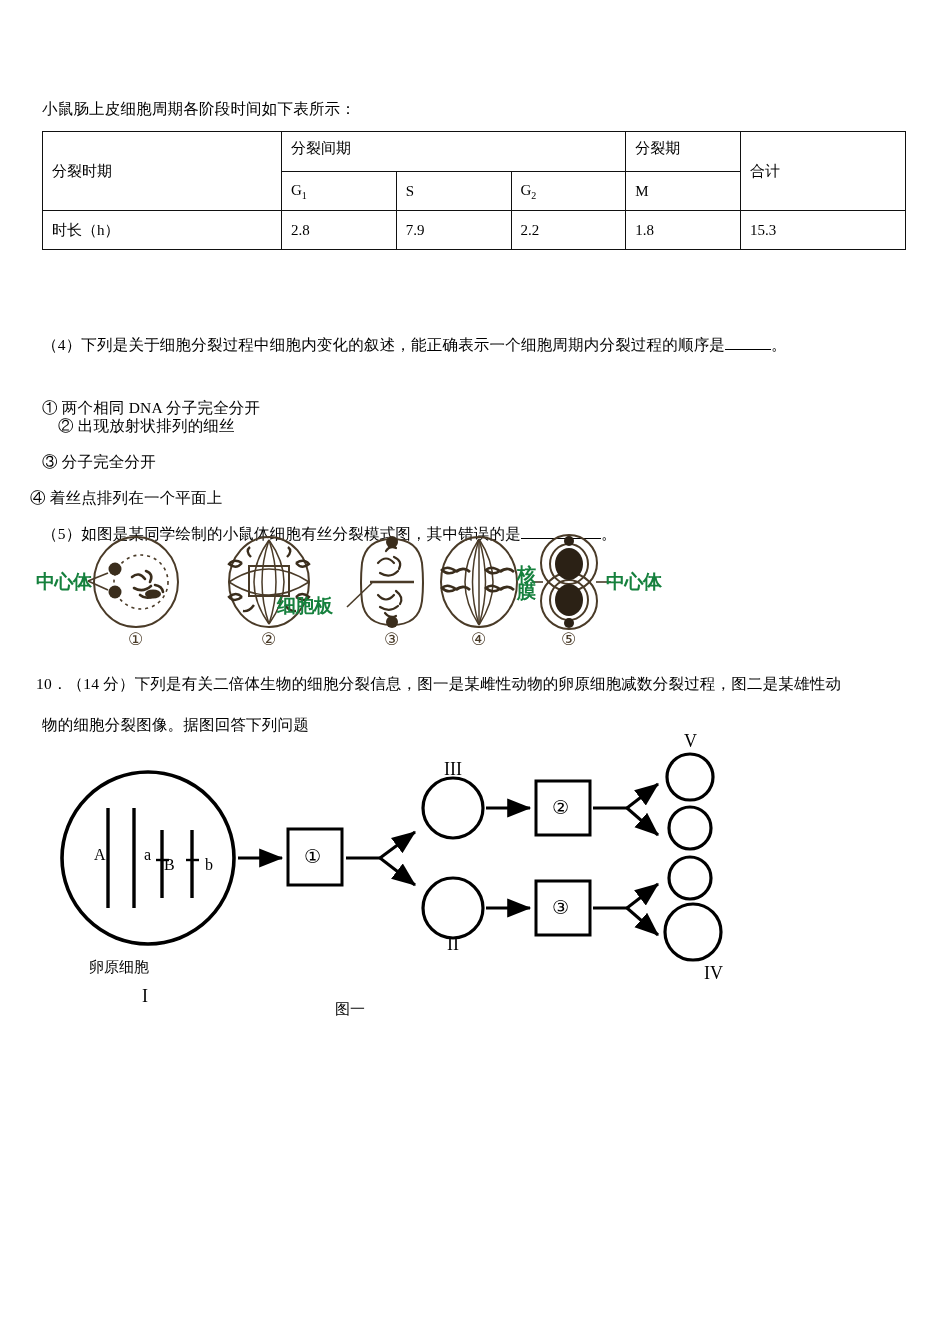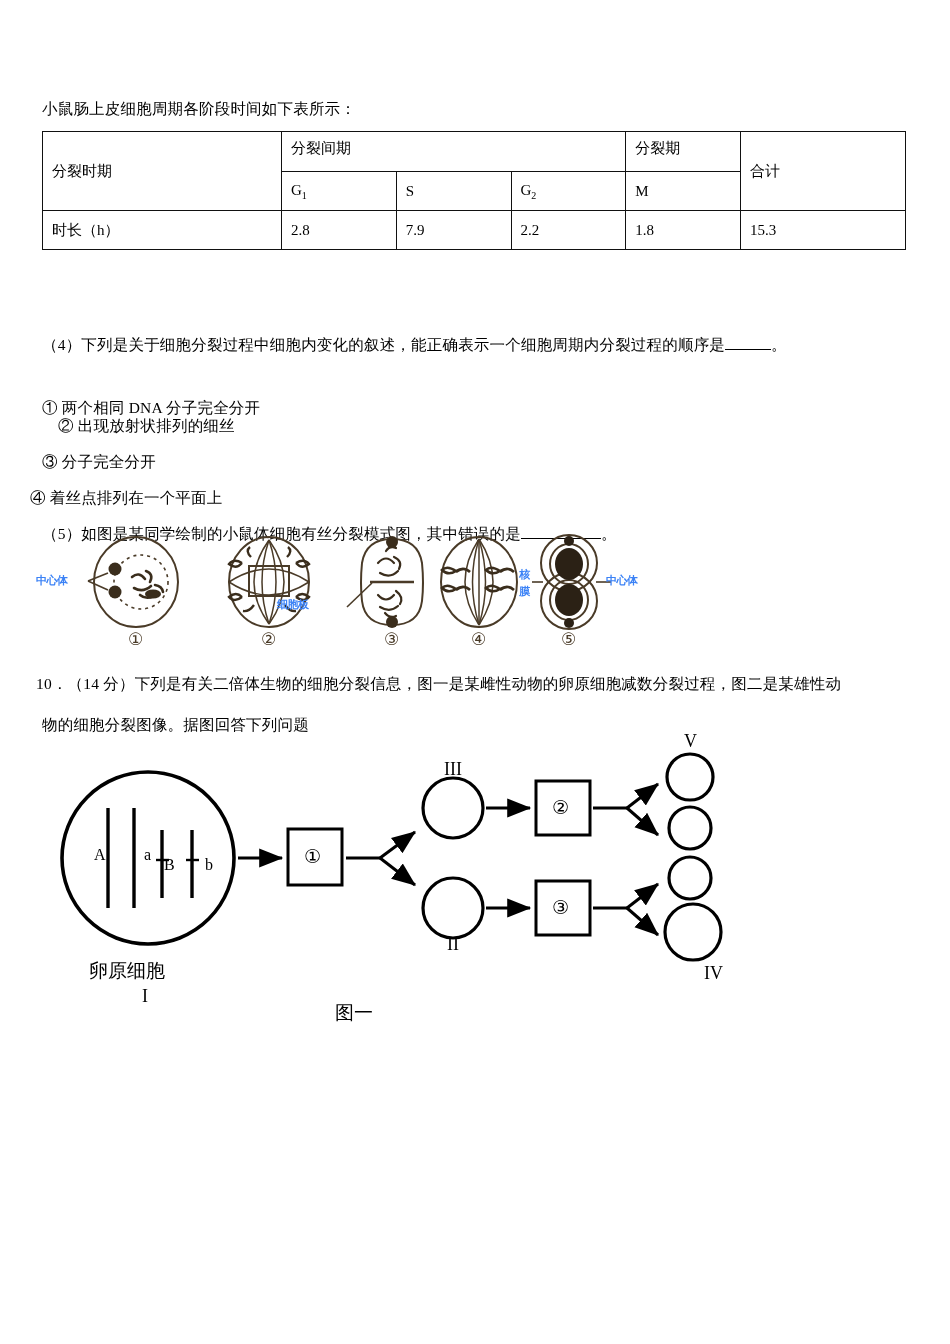--- a/index.html
+++ b/index.html
@@ -70,22 +70,22 @@
     position: absolute;
     left: 36px;
     top: 533px;
     width: 640px;
     height: 118px;
   }
   .mlabel {
     position: absolute;
     font-family: "DejaVu Serif", serif;
     font-weight: bold;
-    color: #3b82f6;
-    font-size: 11px;
+    color: #15803d;
+    font-size: 19px;
     line-height: 16px;
     letter-spacing: -0.5px;
     text-align: center;
   }
   .mnum {
     position: absolute;
     font-size: 17px;
     color: #4a3b28;
     font-family: "DejaVu Sans", sans-serif;
   }
@@ -93,21 +93,21 @@
   
   .fig1 {
     position: absolute;
     left: 30px;
     top: 745px;
     width: 800px;
     height: 300px;
   }
   .fig1 .cap {
     position: absolute;
-    font-size: 19px;
+    font-size: 15px;
   }
   .fig1 .rn {
     position: absolute;
     font-family: "Liberation Serif", serif;
     font-size: 18px;
   }
   .fig1 .boxnum {
     position: absolute;
     font-size: 19px;
     font-family: "DejaVu Sans", sans-serif;

